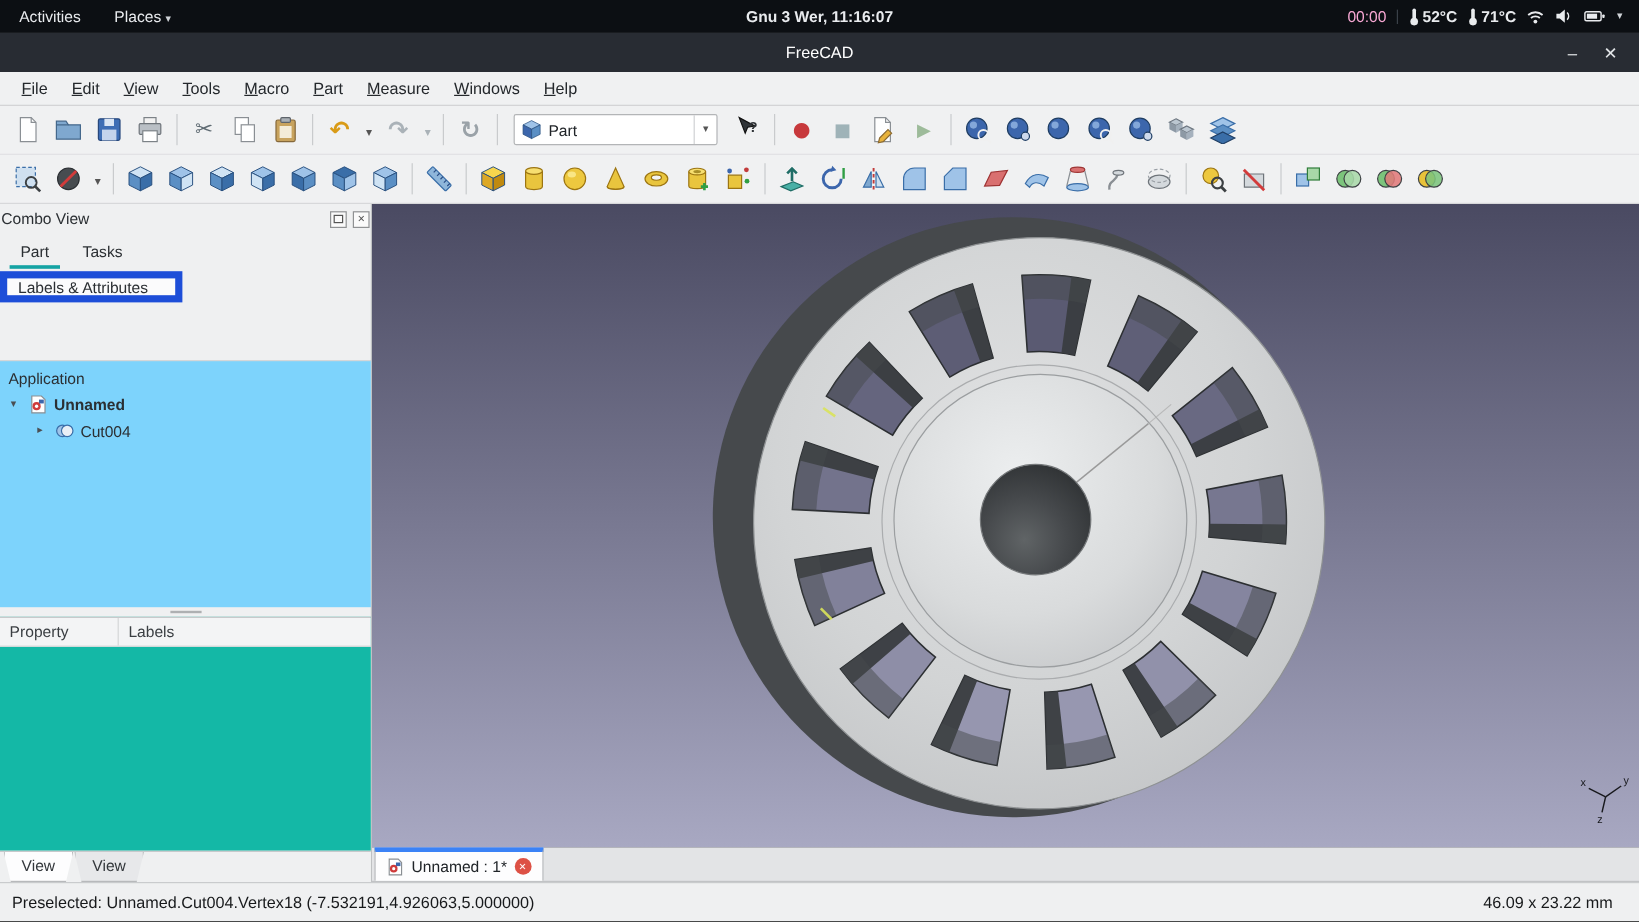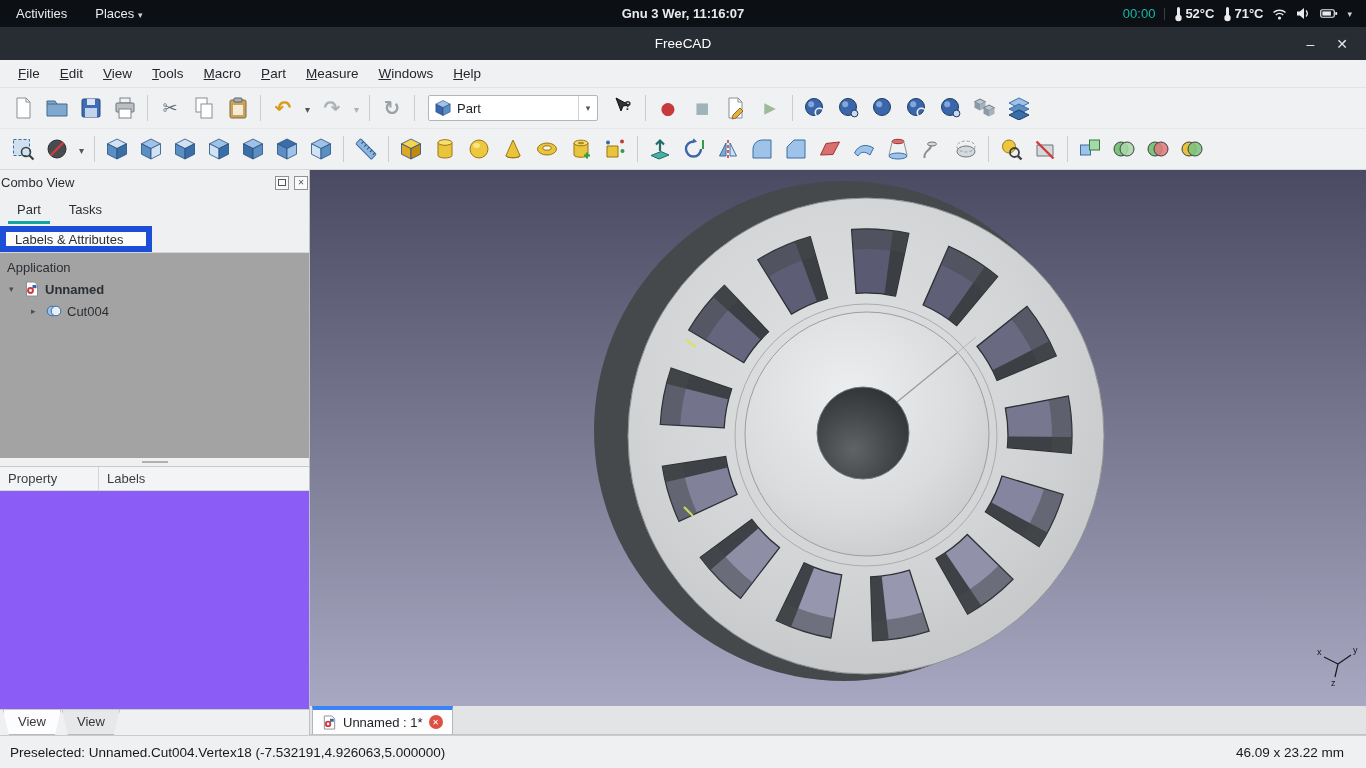--- a/index.html
+++ b/index.html
@@ -6,21 +6,21 @@
   html,body { width:1366px; height:768px; overflow:hidden; }
   body { font-family:"Liberation Sans", sans-serif; background:#000; font-size:13px; }
   #desktop { width:1366px; height:768px; display:flex; flex-direction:column; }
 
   
   #topbar { height:27px; background:#0c0f13; color:#e9ebee; display:flex; align-items:center; position:relative; font-size:13px; flex:none; }
   .tb-left { display:flex; gap:20px; padding-left:12px; align-items:center; }
   .tb-item { padding:2px 4px; }
   .tb-clock { position:absolute; left:50%; transform:translateX(-50%); font-weight:bold; }
   .tb-right { margin-left:auto; display:flex; align-items:center; gap:9px; padding-right:14px; }
-  .tb-timer { color:#14b8a6; }
+  .tb-timer { color:#f9a8d4; }
   .tb-sep { width:1px; height:12px; background:#3a4048; }
   .tb-temp { display:flex; align-items:center; gap:2px;font-weight:bold; }
   .tb-right svg { display:block; }
   .tb-chev { color:#cfd3d7; font-size:9px; font-family:"DejaVu Sans",sans-serif; }
 
   
   #titlebar { height:33px; background:#282c33; color:#fff; display:flex; align-items:center; position:relative; font-size:13.5px; flex:none; }
   #titlebar .title { position:absolute; left:50%; transform:translateX(-50%); }
   .win-btns { margin-left:auto; display:flex; gap:22px; padding-right:18px; color:#e2e5e8; font-size:14px; }
   .win-btns span { cursor:default; line-height:1; }
@@ -52,29 +52,29 @@
   
   #combo-view { width:310px; flex:none; background:#eff0f1; border-right:1px solid #bfc1c3; display:flex; flex-direction:column; color:#2b2f33; }
   .cv-header { height:25px; display:flex; align-items:center; padding:0 1px; }
   .cv-title { flex:1; }
   .cv-hbtn { width:14px; height:14px; border:1px solid #8f9193; margin-left:5px; display:flex; align-items:center; justify-content:center; font-size:8px; color:#555; background:#fafafa; font-family:"DejaVu Sans",sans-serif; }
   .cv-hbtn.float::before { content:""; width:6px; height:5px; border:1px solid #555; display:block; }
   .cv-tabs { display:flex; padding-left:4px; height:29px; align-items:flex-end; gap:2px; }
   .cv-tab { padding:5px 13px 7px; position:relative; }
   .cv-tab.active::after { content:""; position:absolute; left:4px; right:4px; bottom:0; height:3px; background:#14a3a3; }
   .lbl-attr { width:152px; height:26px; border:6px solid #1d4ed8; background:#fbfbfc; display:flex; align-items:center; padding-left:9px; margin-top:2px; }
-  .tree { background:#a3a3a3; border-top:1px solid #d4d6d8; height:206px; flex:none; padding-top:3px; }
+  .tree { background:#7dd3fc; border-top:1px solid #d4d6d8; height:206px; flex:none; padding-top:3px;margin-top:48px; }
   .tree-row { display:flex; align-items:center; height:22px; padding-left:7px; gap:5px; }
   .tree-row.doc { padding-left:9px; font-weight:bold; }
   .tree-row.child { padding-left:31px; font-weight:normal; }
   .twisty { width:10px; font-size:9px; color:#4a4e52; font-family:"DejaVu Sans",sans-serif; }
   .tree-icon svg { width:16px; height:16px; display:block; }
   .splitter { height:8px; display:flex; align-items:center; justify-content:center; }
   .splitter::after { content:""; width:26px; height:2px; background:#aeb0b2; }
-  .prop-table { flex:1; display:flex; flex-direction:column; background:#8b5cf6; border-top:1px solid #c7c9cb; min-height:0; }
+  .prop-table { flex:1; display:flex; flex-direction:column; background:#14b8a6; border-top:1px solid #c7c9cb; min-height:0; }
   .prop-head { display:flex; height:24px; background:#f3f4f5; border-bottom:1px solid #d4d6d8; flex:none; }
   .prop-cell { display:flex; align-items:center; padding-left:8px; border-right:1px solid #d4d6d8; color:#3a3e42; }
   .prop-cell.property { width:99px; flex:none; }
   .prop-cell.value { flex:1; border-right:none; }
   .prop-body { flex:1; }
   .pv-tabs { height:26px; display:flex; align-items:stretch; background:#eff0f1; border-top:1px solid #c7c9cb; padding-left:3px; gap:1px; flex:none; }
   .pv-tab { padding:4px 14px 0; border:1px solid #b7b9bb; border-top:none; background:#e7e8ea; color:#33373b; clip-path:polygon(0 0, 100% 0, calc(100% - 6px) 100%, 6px 100%); }
   .pv-tab.active { background:#fdfdfe; }
 
   

